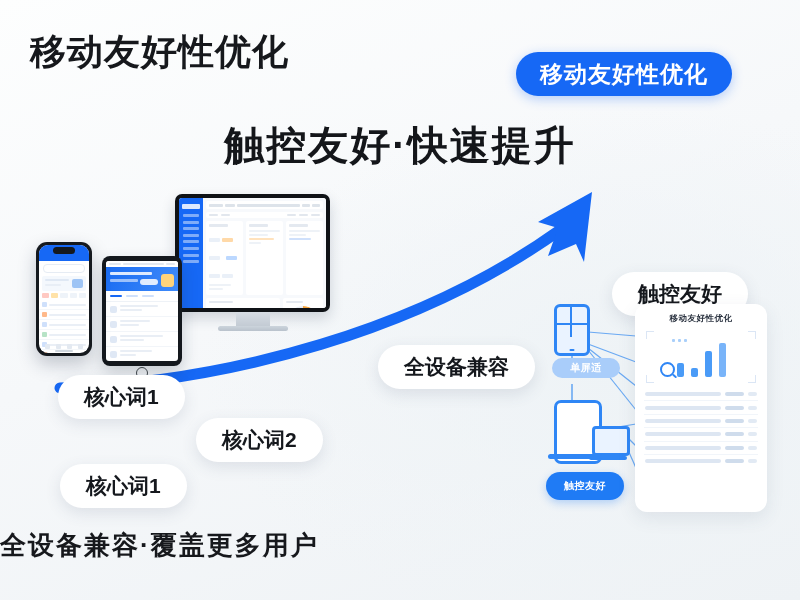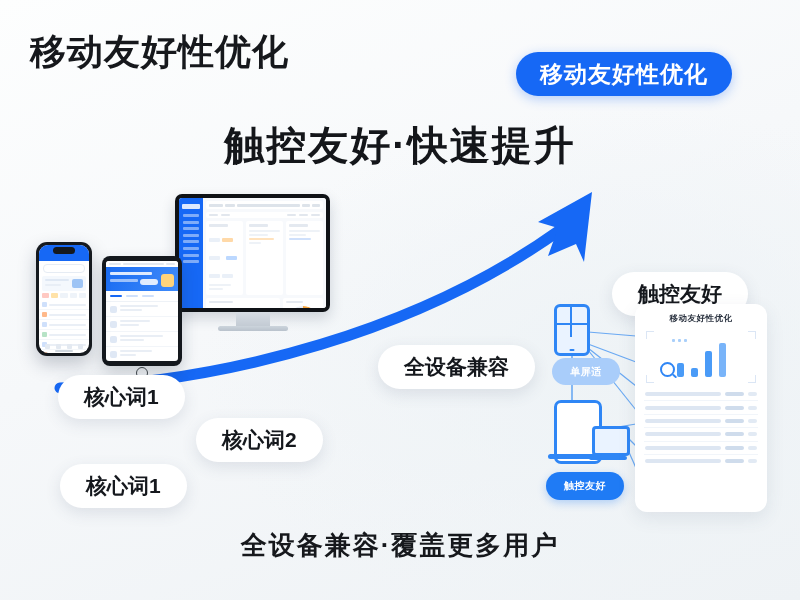--- a/index.html
+++ b/index.html
@@ -41,21 +41,21 @@
     display:flex;align-items:center;justify-content:center;
     padding:0 24px;color:#fff;font-size:23px;font-weight:bold;
     letter-spacing:1px;white-space:nowrap;
     box-shadow:0 3px 12px rgba(22,104,245,.3);
   }
   .hd-sub{
     position:absolute;left:0;right:0;top:118px;text-align:center;
     font-size:40px;font-weight:bold;color:#14161a;letter-spacing:2px;
   }
   .foot-txt{
-    position:absolute;left:0;right:0;top:528px;text-align:center;
+    position:absolute;left:0;right:0;top:528px;text-align:left;
     font-size:26px;font-weight:bold;color:#16181c;letter-spacing:2px;
   }
 
   
   .arrow-svg{position:absolute;left:0;top:170px;width:800px;height:260px;}
 
   
   .devices{position:absolute;left:20px;top:190px;width:320px;height:200px;}
 
   .monitor{position:absolute;left:155px;top:4px;width:155px;height:135px;}
@@ -189,21 +189,21 @@
   .dev-tab-lg .hm{position:absolute;left:50%;transform:translateX(-50%);bottom:2px;width:8px;height:3px;border-radius:2px;background:#2f86f5;}
   .dev-lap{position:absolute;left:52px;top:126px;width:36px;height:32px;}
   .dev-lap .scr{width:32px;height:24px;border:3px solid #2f86f5;border-radius:4px;background:#eaf3ff;}
   .dev-lap .bs{width:38px;height:4px;margin-left:-3px;border-radius:2px;background:#2f86f5;}
   .lap-base{position:absolute;left:8px;top:154px;width:54px;height:5px;border-radius:3px;background:#2f86f5;}
 
   .mini-pill{
     position:absolute;border-radius:14px;display:flex;align-items:center;justify-content:center;
     font-size:10px;font-weight:bold;white-space:nowrap;letter-spacing:.5px;
   }
-  .mp-light{left:12px;top:58px;width:68px;height:27px;background:#a9cdfa;color:#ffffff;filter:blur(.4px);}
+  .mp-light{left:12px;top:58px;width:68px;height:20px;background:#a9cdfa;color:#ffffff;filter:blur(.4px);}
   .mp-solid{left:6px;top:172px;width:78px;height:28px;background:#1f7bf5;color:#fff;box-shadow:0 3px 9px rgba(31,123,245,.3);}
   .lines{position:absolute;left:0;top:0;width:240px;height:215px;}
 </style>
 </head>
 <body>
 
 <div id="stage">
 
   <div class="hd-title">移动友好性优化</div>
 

